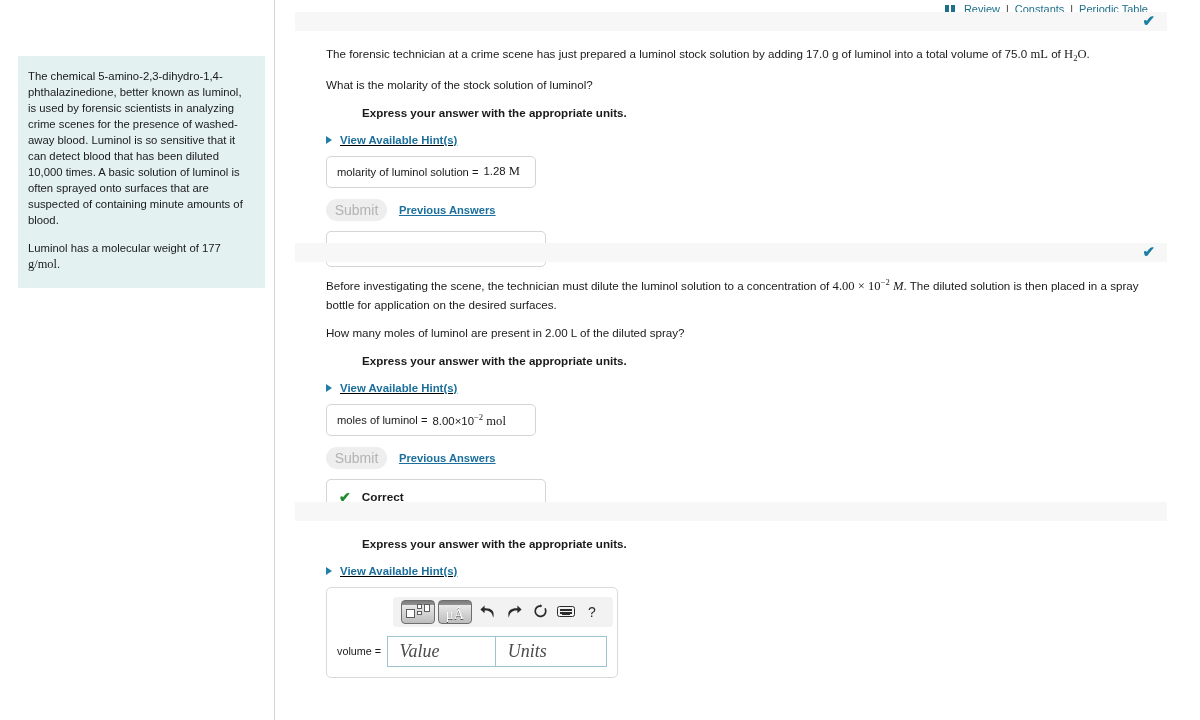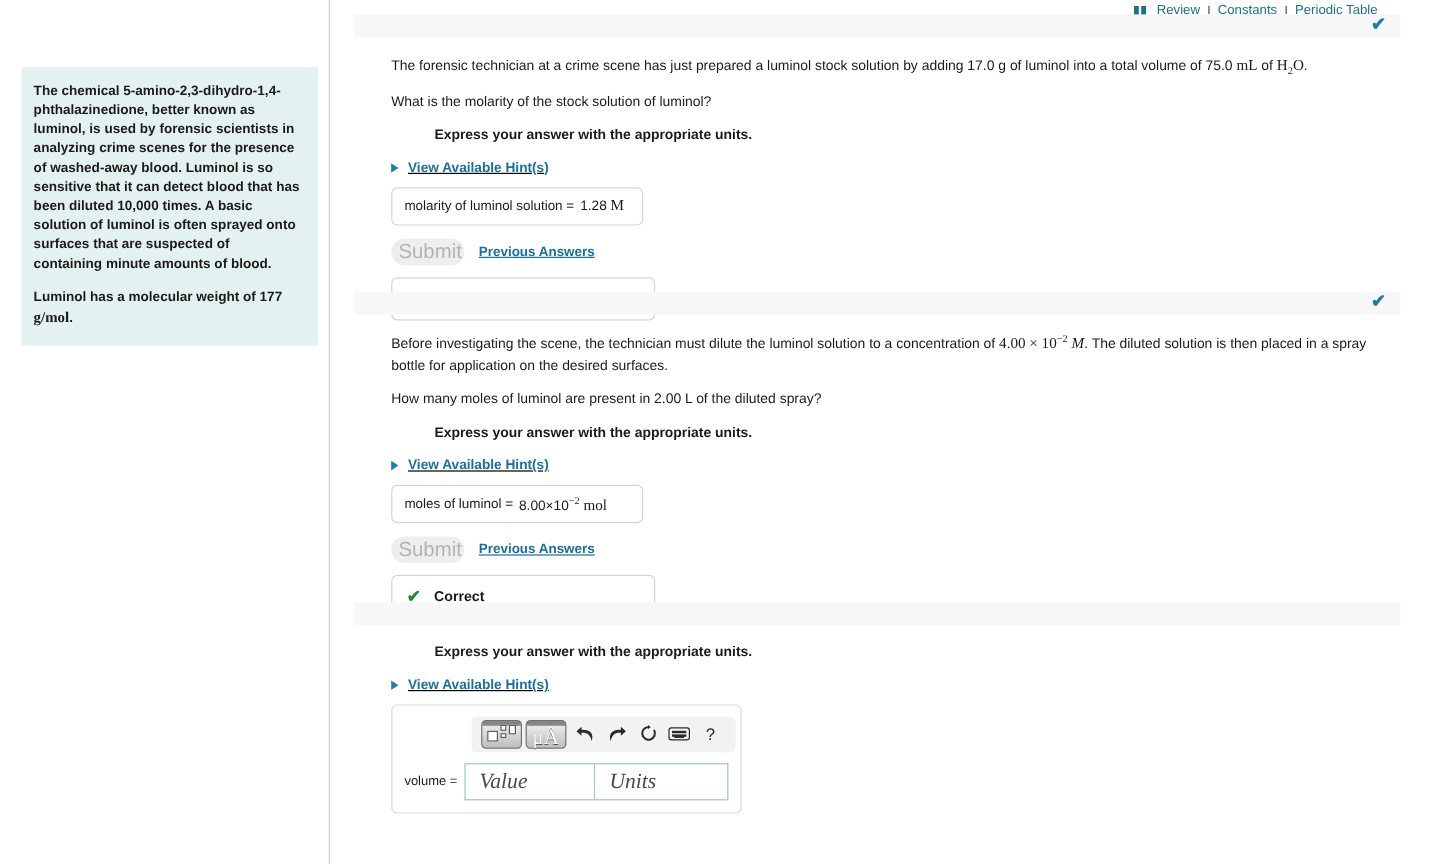--- a/index.html
+++ b/index.html
@@ -16,21 +16,20 @@
     background: #fff;
   }
 
   
   .left-col {
     position: absolute;
     left: 0; top: 0;
     width: 275px; height: 720px;
     background: #ffffff;
     border-right: 1px solid #d4d4d4;
-    font-weight: bold;
   }
   .intro-card {
     position: absolute;
     left: 18px; top: 56px;
     width: 247px;
     background: #e4f1f1;
     padding: 12px 14px 14px 10px;
     font-size: 11.3px;
     line-height: 1.42;
     color: #1a1a1a;
@@ -157,21 +156,21 @@
     margin-left: 5px;
   }
   .ans-value .num { font-family: "Liberation Sans", sans-serif; font-size: 11.4px; }
 
   
   .submit-row { display: flex; align-items: center; margin-bottom: 10px; }
   .submit-btn {
     width: 61px; height: 22px;
     background: #eeeeee;
     border: none; border-radius: 11px;
-    color: #b3b3b3; font-size: 17px;
+    color: #b3b3b3; font-size: 14px;
     font-family: "Liberation Sans", sans-serif;
     cursor: default;
   }
   .prev-ans {
     margin-left: 12px;
     color: #1a6f9c; font-size: 11.2px;
     font-weight: bold;
     text-decoration: underline;
     cursor: pointer;
   }
@@ -221,21 +220,21 @@
   .tb-icon-tpl { position: relative; width: 24px; height: 15px; }
   .tb-icon-tpl i {
     position: absolute; background: #fff; border: 1px solid #5d5d5d; display: block;
   }
   .tb-icon-tpl i.b1 { left: 0px;  top: 5px;  width: 9px; height: 9px; }
   .tb-icon-tpl i.b2 { left: 11px; top: 0px;  width: 5px; height: 5px; }
   .tb-icon-tpl i.b3 { left: 11px; top: 7px;  width: 5px; height: 4px; background:#fff; }
   .tb-icon-tpl i.b4 { left: 18px; top: 0px;  width: 6px; height: 8px; }
   .tb-icon-ua {
     color: #fff; font-family: "Liberation Serif", serif;
-    font-size: 17px; line-height: 1; letter-spacing: 0.5px;
+    font-size: 14px; line-height: 1; letter-spacing: 0.5px;
     text-shadow: 0 1px 0 #444;
     padding-top: 6px;
   }
   .tb-ico {
     width: 26px; height: 24px;
     display: flex; align-items: center; justify-content: center;
     color: #2b2b2b; cursor: pointer;
     font-size: 14px;
   }
   .tb-ico svg { display: block; }

